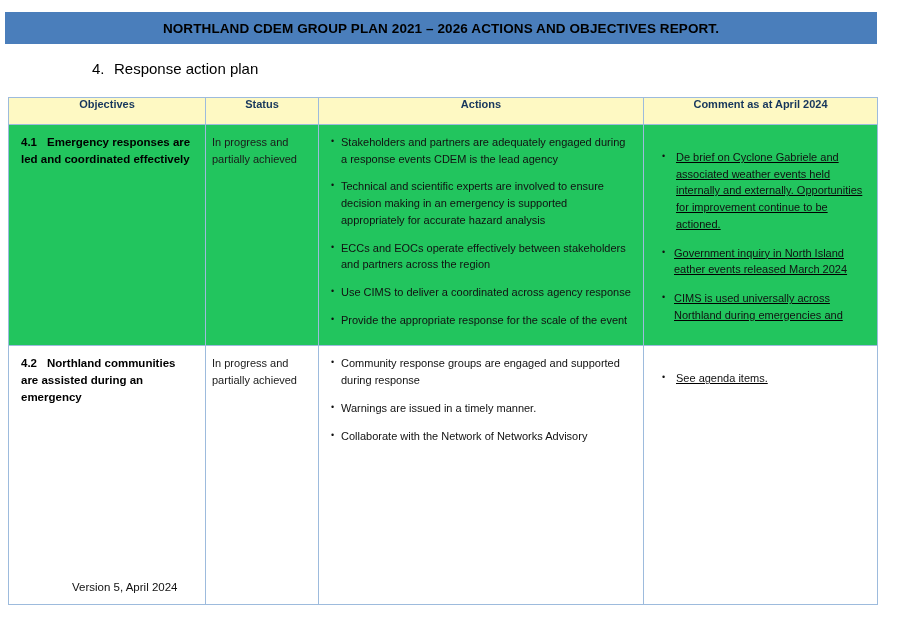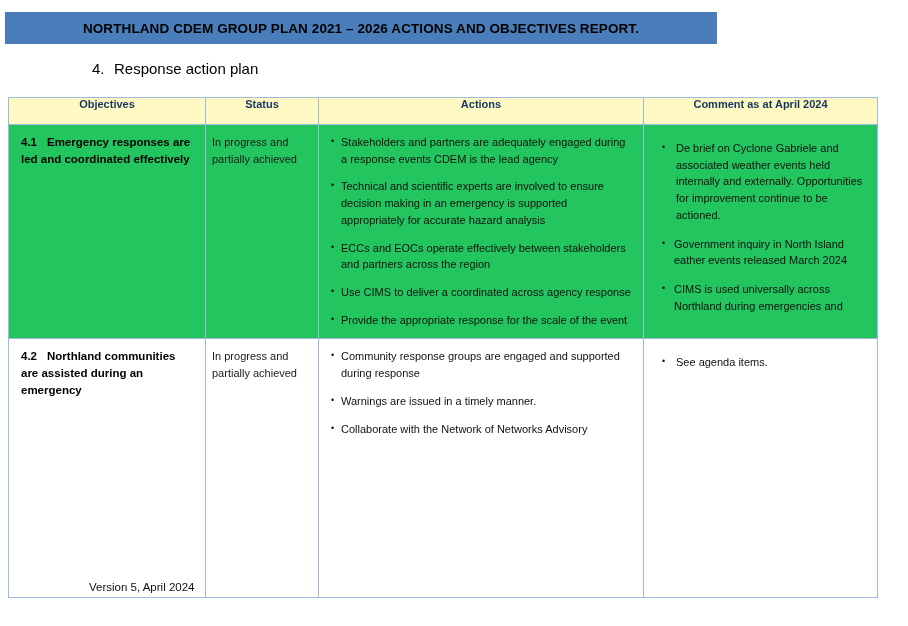--- a/index.html
+++ b/index.html
@@ -14,21 +14,21 @@
     color: #000000;
     overflow: hidden;
     position: relative;
   }
 
   
   .banner {
     position: absolute;
     left: 5px;
     top: 12px;
-    width: 712px;
+    width: 872px;
     height: 32px;
     background: #4a7ebb;
     display: flex;
     align-items: center;
     justify-content: center;
   }
   .banner-text {
     font-size: 13.5px;
     font-weight: bold;
     color: #000000;
@@ -125,28 +125,28 @@
   ul.bullets li::before {
     content: "\2022";
     position: absolute;
     left: 0;
     top: -1px;
     font-size: 9px;
     line-height: 1.9;
     color: #111111;
   }
   .actions-cell ul.bullets li { padding-left: 10px; }
-  .comment-cell { padding: 15px 10px 10px 18px; }
+  .comment-cell { padding: 24px 10px 10px 18px; text-decoration: underline; }
   .comment-cell ul.bullets li { padding-left: 12px; margin-bottom: 12px; }
   .comment-cell ul.bullets li.indent-first { padding-left: 14px; }
 
   
   .footer {
     position: absolute;
-    left: 89px;
+    left: 72px;
     top: 581px;
     font-size: 11.5px;
     color: #111111;
     white-space: nowrap;
   }
 </style>
 </head>
 <body>
 
 <div class="banner">

